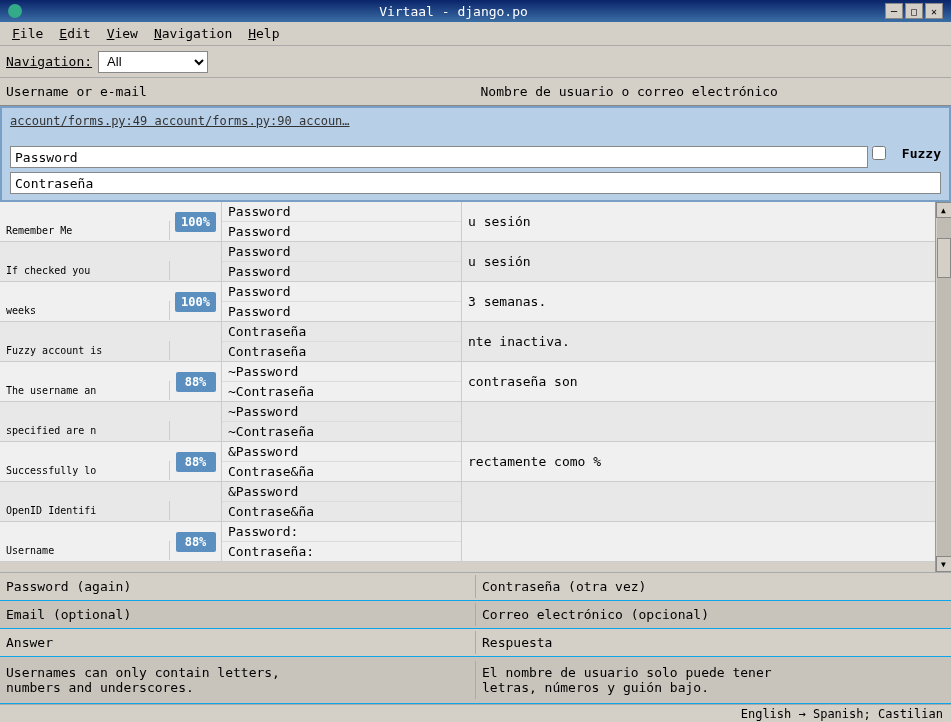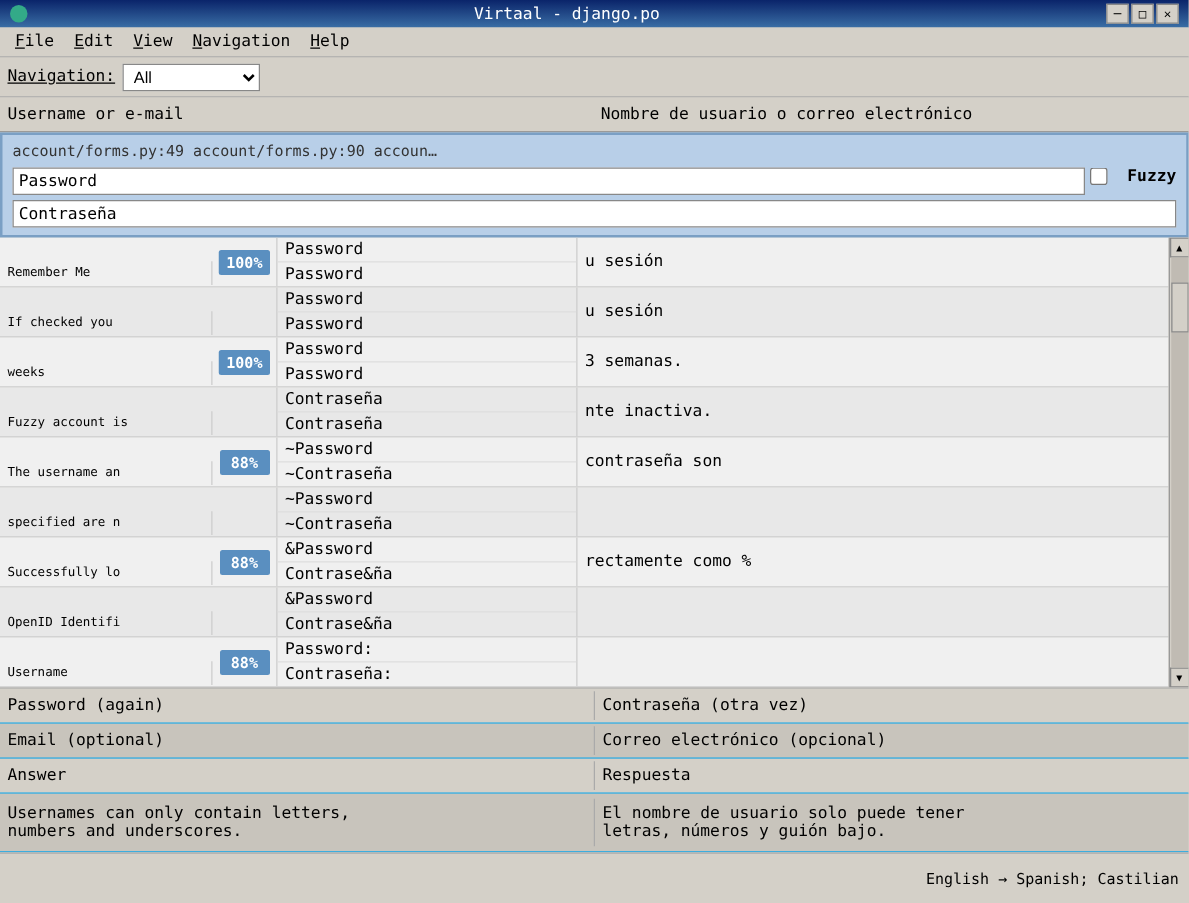--- a/index.html
+++ b/index.html
@@ -117,22 +117,23 @@
     .active-entry {
       background: #b8cfe8;
       border: 2px solid #7a9fc4;
       padding: 4px;
       margin: 0;
     }
     .active-entry-top {
       display: flex;
       font-size: 12px;
       color: #333;
-      margin-bottom: 2px;
+      margin-bottom: 14px;
       padding: 2px 4px;
+      text-decoration: underline;
     }
     .active-entry-row {
       display: flex;
       gap: 4px;
       padding: 2px 4px;
     }
     .active-source-text, .active-target-text {
       flex: 1;
       background: white;
       border: 1px solid #888;
@@ -285,21 +286,21 @@
       border-right: 1px solid #aaa;
     }
     .flat-target {
       flex: 1;
       padding: 4px 6px;
       font-family: monospace;
       font-size: 13px;
     }
     
     .statusbar {
-      height: 40px;
+      height: 18px;
       background: #d4d0c8;
       border-top: 1px solid #aaa;
       display: flex;
       align-items: center;
       justify-content: flex-end;
       padding: 0 8px;
       font-size: 12px;
     }
   </style>
 </head>

